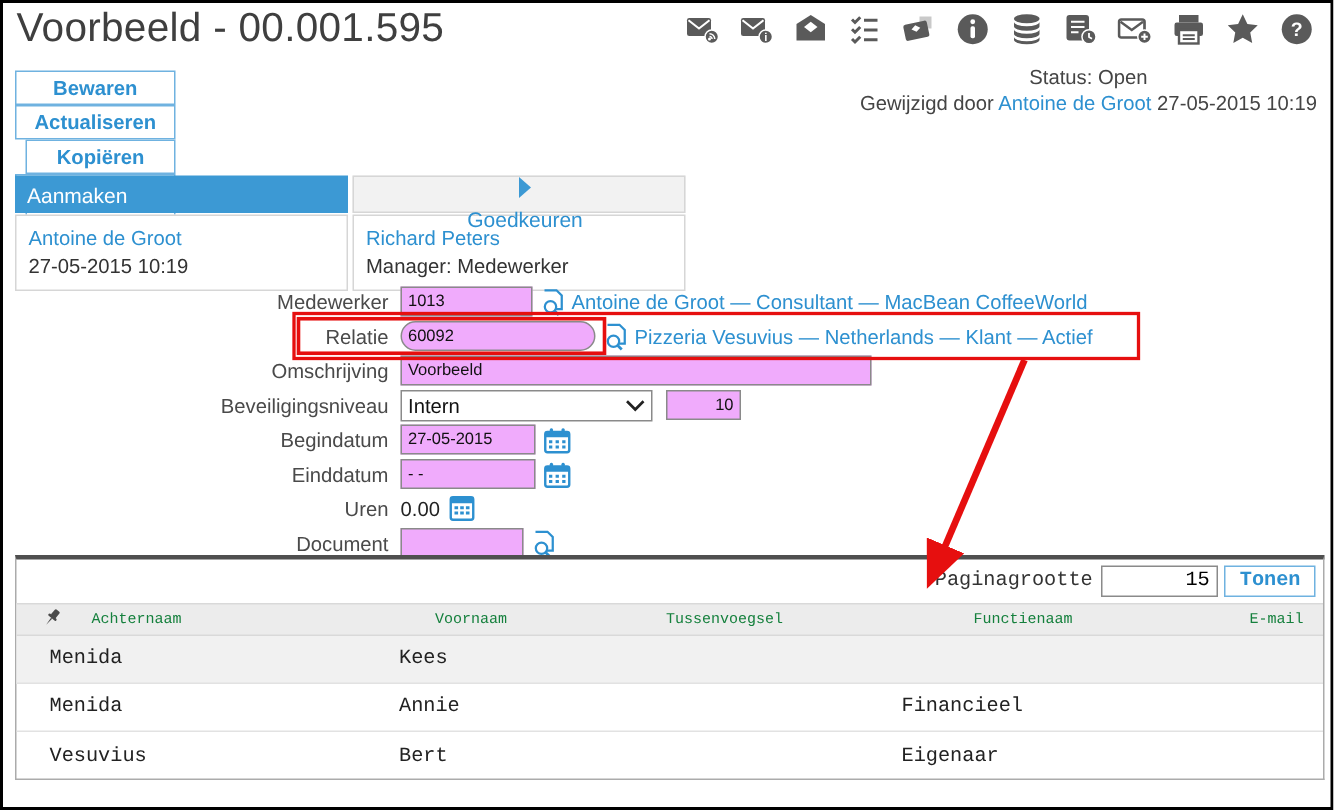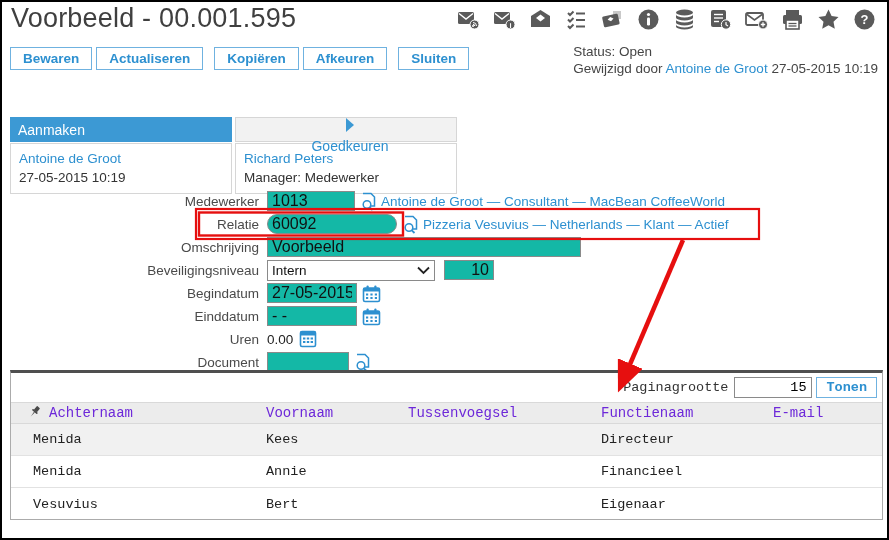--- a/index.html
+++ b/index.html
@@ -6,65 +6,65 @@
   html,body { background:#fff; }
   body { font-family:"Liberation Sans", sans-serif; }
   .page { position:relative; width:889px; height:540px; border:2px solid #000; background:#fff; overflow:hidden; }
 
   
   .title { position:absolute; left:9px; top:1px; font-size:27px; font-weight:300; color:#3f3f3f; letter-spacing:.2px; }
   .hicons { position:absolute; right:11px; top:6px; display:flex; gap:13px; align-items:center; }
   .hicon { width:23px; height:23px; display:inline-flex; align-items:center; justify-content:center; cursor:pointer; }
 
   
-  .toolbar { position:absolute; left:8px; top:45px; display:flex; }
+  .toolbar { position:absolute; left:8px; top:45px; display:flex;flex-direction:column; }
   .tbtn { background:#fff; border:1px solid #6fb2e0; color:#2d90d0; font-weight:700; font-size:13.5px;
           padding:3px 12px; margin-right:4px; cursor:pointer; font-family:inherit; }
   .tbtn.grp { margin-left:7px; }
 
   
-  .status { position:absolute; right:9px; top:41px; text-align:left; font-size:13.5px; color:#454545; line-height:17px; }
+  .status { position:absolute; right:9px; top:41px; text-align:center; font-size:13.5px; color:#454545; line-height:17px; }
   a.lnk { color:#2d90d0; text-decoration:none; cursor:pointer; }
 
   
   .wf { position:absolute; left:8px; top:95px; display:flex; gap:3px; }
   .wf-step { width:222px;margin-top:20px; }
   .wf-head { height:25px; display:flex; align-items:center; padding-left:8px; font-size:14px; gap:6px; }
   .wf-head.active { background:#3c99d4; color:#fff; }
   .wf-head.pending { background:#f2f2f2; border:1px solid #d6d6d6; color:#2d90d0;flex-direction:column; }
   .wf-body { margin-top:1px; border:1px solid #d6d6d6; background:#fff; height:51px; padding:5px 8px; font-size:13.5px; color:#333; line-height:19px; }
 
   
   .form { position:absolute; left:8px; top:189px; }
   .frow { display:flex; align-items:center; height:20px; margin-bottom:3px; }
   .flabel { width:257px; text-align:right; padding-right:8px; font-size:13.5px; color:#4a4a4a; }
-  .tinput { border:1px solid #8a8a8a; height:20px; padding:1px 4px; font-size:16px; color:#111;
-            font-family:inherit; background:#14b8a6; }
+  .tinput { border:1px solid #8a8a8a; height:20px; padding:1px 4px; font-size:11px; color:#111;
+            font-family:inherit; background:#f0abfc; }
   .w-med { width:88px; } .w-rel { width:130px;border-radius:10px; } .w-oms { width:314px; } .w-date { width:90px; }
   .w-lvl { width:50px; text-align:right; margin-left:9px; } .w-doc { width:82px; }
   .selbox { width:168px; height:21px; border:1px solid #8a8a8a; display:flex; align-items:center;
             padding:0 4px; font-size:13.5px; color:#111; cursor:pointer; background:#fff; }
   .selbox .seltext { flex:1; }
   .ficon { margin-left:5px; display:inline-flex; cursor:pointer; }
   .flink { margin-left:2px; font-size:13.5px; }
   .urenval { font-size:13.5px; color:#222; margin-right:5px; }
 
   
   .sec-label { position:absolute; left:8px; top:370px; font-size:12px; color:#5a5a5a; }
   .panel { position:absolute; left:8px; top:368px; width:873px; height:150px;
            border:1px solid #ababab; border-top:3px solid #4f4f4f; background:#fff;font-family:Liberation Mono, monospace; }
   .pgrow { height:29px; display:flex; justify-content:flex-end; align-items:center; padding-right:5px; }
   .pgrow .pglabel { font-size:13.5px; color:#333; margin-right:6px; }
   .pginput { width:78px; height:21px; border:1px solid #8a8a8a; text-align:right; font-size:13.5px;
              padding:1px 5px; font-family:inherit; }
   .pgbtn { margin-left:4px; background:#fff; border:1px solid #6fb2e0; color:#2d90d0; font-size:13.5px;
            font-weight:700; padding:2px 9px; cursor:pointer; font-family:inherit; }
   .thead { height:22px; display:grid; grid-template-columns:22px 217px 142px 193px 172px 1fr;
-           padding-left:16px; align-items:center; background:#ececec; color:#6d28d9; font-size:14px;
-           border-top:1px solid #d9d9d9; border-bottom:1px solid #d9d9d9; }
+           padding-left:16px; align-items:center; background:#ececec; color:#15803d; font-size:10px;
+           border-top:1px solid #d9d9d9; border-bottom:1px solid #d9d9d9;gap:12px; }
   .trow { height:32px; display:grid; grid-template-columns:233px 142px 193px 172px 1fr;
           padding-left:22px; align-items:center; font-size:13.5px; color:#222;
           border-bottom:1px solid #e2e2e2; cursor:pointer; }
   .trow.shaded { background:#f1f1f1; }
   .trow:last-child { border-bottom:none; }
 
   
   .overlay { position:absolute; left:0; top:0; width:889px; height:540px; pointer-events:none; }
 </style>
 </head>
@@ -349,21 +349,20 @@
       <span>Achternaam</span>
       <span>Voornaam</span>
       <span>Tussenvoegsel</span>
       <span>Functienaam</span>
       <span>E-mail</span>
     </div>
     <div class="trow shaded">
       <span>Menida</span>
       <span>Kees</span>
       <span></span>
-      <span>Directeur</span>
       <span></span>
     </div>
     <div class="trow">
       <span>Menida</span>
       <span>Annie</span>
       <span></span>
       <span>Financieel</span>
       <span></span>
     </div>
     <div class="trow">

